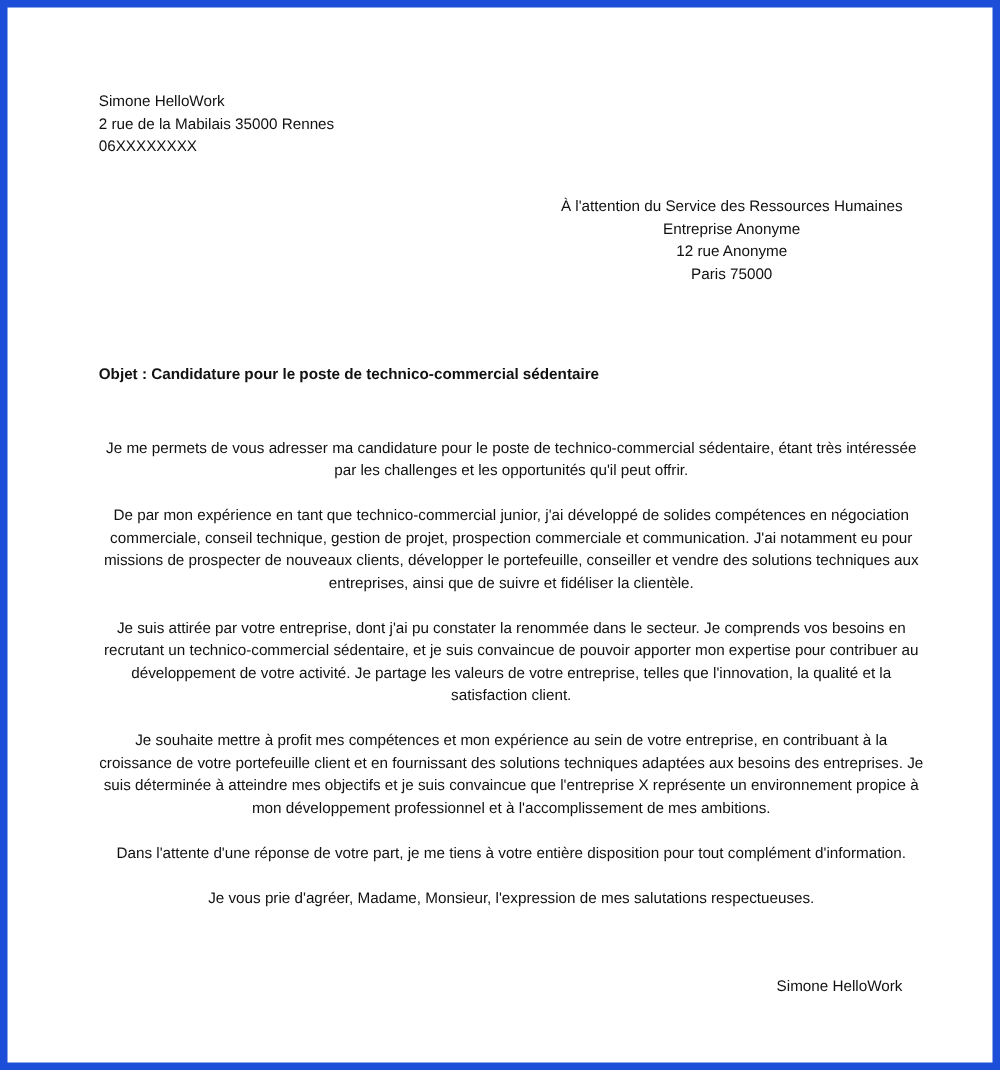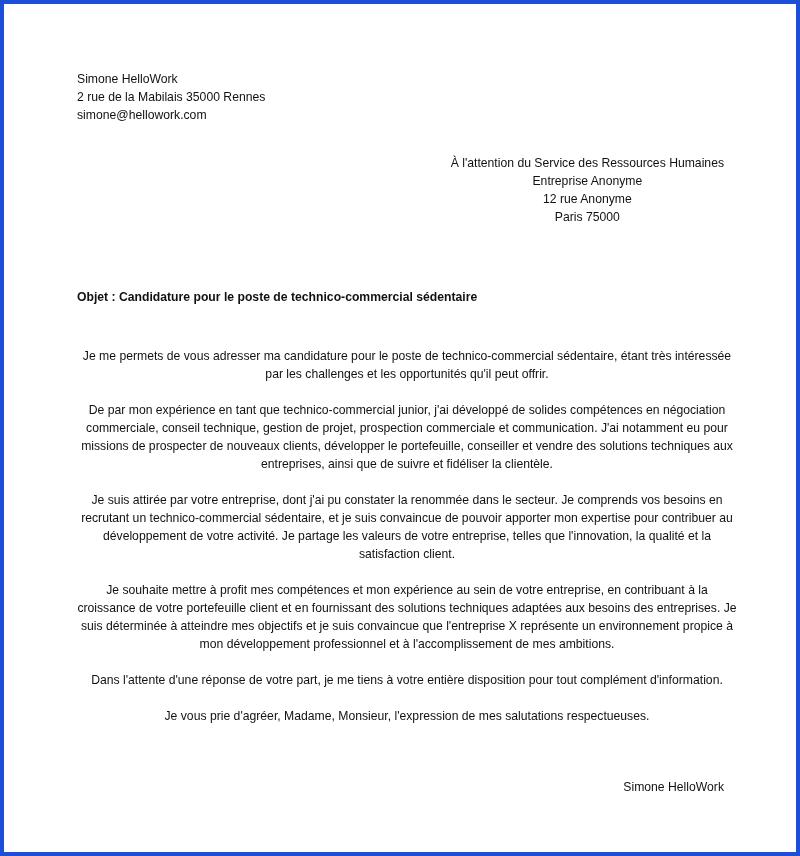--- a/index.html
+++ b/index.html
@@ -1,21 +1,21 @@
 <!DOCTYPE html>
 <html><head>
   <meta charset="utf-8">
   <style>
     html, body { margin: 0; padding: 0; background: #ffffff; }
     body { width: 800px; height: 856px; overflow: hidden; }
     .page {
       position: relative;
       box-sizing: border-box;
       width: 800px; height: 856px;
-      border: 4px solid #1d4ed8;
+      border: 6px solid #1d4ed8;
       background: #ffffff;
       font-family: "Liberation Sans", sans-serif;
       font-size: 12.2px;
       color: #111111;
       line-height: 18px;
     }
     .sender { position: absolute; left: 73px; top: 66px; }
     .recipient { position: absolute; right: 72px; top: 150px; text-align: center; }
     .line { display: block; white-space: nowrap; }
     .place-date { position: absolute; left: 73px; top: 254px; }
@@ -25,21 +25,21 @@
     .signature { position: absolute; right: 72px; top: 774px; }
   </style>
 </head>
 <body>
 
 <div class="page">
 
   <div class="sender">
     <span class="line">Simone HelloWork</span>
     <span class="line">2 rue de la Mabilais 35000 Rennes</span>
-    <span class="line">simone@hellowork.com</span>
+    <span class="line">06XXXXXXXX</span>
   </div>
 
   <div class="recipient">
     <span class="line">À l'attention du Service des Ressources Humaines</span>
     <span class="line">Entreprise Anonyme</span>
     <span class="line">12 rue Anonyme</span>
     <span class="line">Paris 75000</span>
   </div>
 
 

